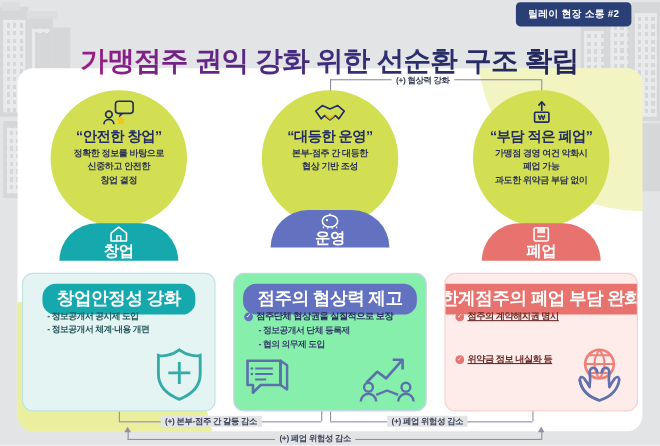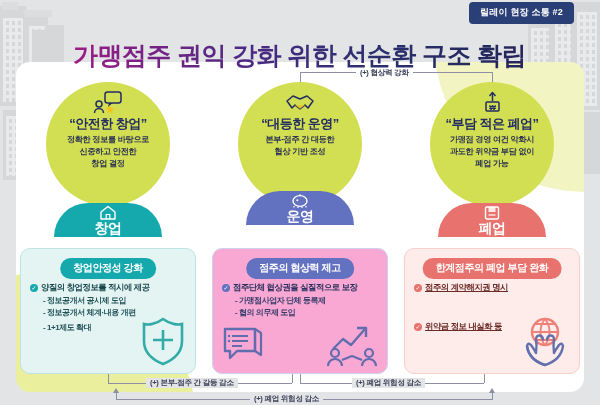--- a/index.html
+++ b/index.html
@@ -83,27 +83,27 @@
   #dome2{left:246px;top:191px;background:#6271c0;}
   #dome3{left:438px;top:203px;background:#e8726e;}
 
   
   .panel{
     position:absolute;top:248px;width:176px;height:126px;
     border-radius:10px;box-sizing:border-box;z-index:4;
     overflow:hidden;
   }
   #panel1{left:20px;background:#e4f4f3;border:1px solid #bfe3e1;}
-  #panel2{left:212px;background:#f9a8d4;border:1px solid #ccd2ef;}
+  #panel2{left:212px;background:#86efac;border:1px solid #ccd2ef;}
   #panel3{left:404px;background:#fdecea;border:1px solid #f8cfcb;}
 
   .pill{
     position:absolute;left:50%;transform:translateX(-50%);top:9px;
-    border-radius:12px;color:#fff;font-size:10px;font-weight:bold;
-    padding:3px 13px 4px;white-space:nowrap;letter-spacing:-.4px;
+    border-radius:12px;color:#fff;font-size:16px;font-weight:bold;
+    padding:3px 13px 4px;white-space:nowrap;letter-spacing:-.4px;font-family:Liberation Serif, serif;
   }
   #pill1{background:#15a9ae;}
   #pill2{background:#6271c0;}
   #pill3{background:#e8726e;}
 
   .blist{position:absolute;left:9px;top:33px;right:6px;z-index:3;}
   .bitem{display:flex;align-items:flex-start;margin-bottom:2px;}
   .bdot{
     flex:0 0 auto;width:8px;height:8px;border-radius:50%;margin:1.5px 3px 0 0;
     display:flex;align-items:center;justify-content:center;
@@ -210,22 +210,22 @@
     <svg width="30" height="24" viewBox="0 0 30 24">
       <rect x="9" y="11" width="13" height="9" rx="1" fill="none" stroke="#232c63" stroke-width="1.5"></rect>
       <text x="15.5" y="18.5" font-size="7" font-weight="bold" fill="#232c63" text-anchor="middle" font-family="'Liberation Sans',sans-serif">₩</text>
       <path d="M15.5 10 L15.5 2" stroke="#232c63" stroke-width="1.5"></path>
       <path d="M12.5 5 L15.5 1.5 L18.5 5" fill="none" stroke="#232c63" stroke-width="1.5" stroke-linejoin="round"></path>
     </svg>
   </div>
   <div class="c-title">“부담 적은 폐업”</div>
   <div class="c-desc">
     <div>가맹점 경영 여건 악화시</div>
+    <div>폐업 가능</div>
     <div>과도한 위약금 부담 없이</div>
-    <div>폐업 가능</div>
   </div>
 </div>
 
 <div class="dome" id="dome1">
   <div class="d-ico">
     <svg width="18" height="16" viewBox="0 0 18 16">
       <path d="M2 7 L9 1.5 L16 7 V14 H2 Z" fill="none" stroke="#fff" stroke-width="1.4" stroke-linejoin="round"></path>
       <path d="M7.2 14 V9.5 h3.6 V14" fill="none" stroke="#fff" stroke-width="1.2"></path>
     </svg>
   </div>
@@ -255,27 +255,22 @@
 
 <div class="panel" id="panel1">
   <div class="pill" id="pill1">창업안정성 강화</div>
   <div class="panel-ico" style="right:6px;bottom:2px;">
     <svg width="52" height="52" viewBox="0 0 52 52">
       <path d="M26 4 C18 10 10 10 7 9 v17 c0 12 9 19 19 23 10-4 19-11 19-23 V9 c-3 1-11 1-19-5z" fill="none" stroke="#2aa8a5" stroke-width="2.6"></path>
       <path d="M26 15 v20 M16 25 h20" stroke="#2aa8a5" stroke-width="2.6"></path>
     </svg>
   </div>
   <div class="blist">
-    <div class="bitem">
-      <span class="bdot">✓</span>
-      <span class="btxt">양질의 창업정보를 적시에 제공</span>
-    </div>
     <div class="sub">- 정보공개서 공시제 도입</div>
     <div class="sub" style="margin-bottom:4px;">- 정보공개서 체계·내용 개편</div>
-    <div class="sub">- 1+1제도 확대</div>
   </div>
 </div>
 
 <div class="panel" id="panel2">
   <div class="pill" id="pill2">점주의 협상력 제고</div>
   <div class="panel-ico" style="left:8px;bottom:2px;">
     <svg width="46" height="44" viewBox="0 0 46 44">
       <path d="M4 6 h30 v22 h-18 l-7 7 v-7 H4 Z" fill="none" stroke="#5a6aab" stroke-width="2.4" stroke-linejoin="round"></path>
       <path d="M11 13 h16 M11 18 h16 M11 23 h10" stroke="#5a6aab" stroke-width="2"></path>
       <circle cx="8" cy="13" r="1.2" fill="#5a6aab"></circle>
@@ -292,21 +287,21 @@
       <circle cx="44" cy="30" r="4" fill="none" stroke="#5a6aab" stroke-width="2.2"></circle>
       <path d="M37 43 a7 7 0 0 1 14 0" fill="none" stroke="#5a6aab" stroke-width="2.2"></path>
       <path d="M17 37 L27 33 L37 37" fill="none" stroke="#5a6aab" stroke-width="2.2" stroke-linejoin="round"></path>
     </svg>
   </div>
   <div class="blist">
     <div class="bitem">
       <span class="bdot">✓</span>
       <span class="btxt">점주단체 협상권을 실질적으로 보장</span>
     </div>
-    <div class="sub">- 가맹점사업자 단체 등록제</div>
+    <div class="sub">- 정보공개서 단체 등록제</div>
     <div class="sub">- 협의 의무제 도입</div>
   </div>
 </div>
 
 <div class="panel" id="panel3">
   <div class="pill" id="pill3">한계점주의 폐업 부담 완화</div>
   <div class="panel-ico" style="right:6px;bottom:1px;">
     <svg width="56" height="52" viewBox="0 0 56 52">
       <circle cx="28" cy="16" r="13" fill="none" stroke="#ef7b72" stroke-width="2.4"></circle>
       <path d="M15 16 h26 M28 3 c6 7 6 19 0 26 M28 3 c-6 7 -6 19 0 26 M18 8 h20 M18 24 h20" stroke="#ef7b72" stroke-width="1.8" fill="none"></path>

